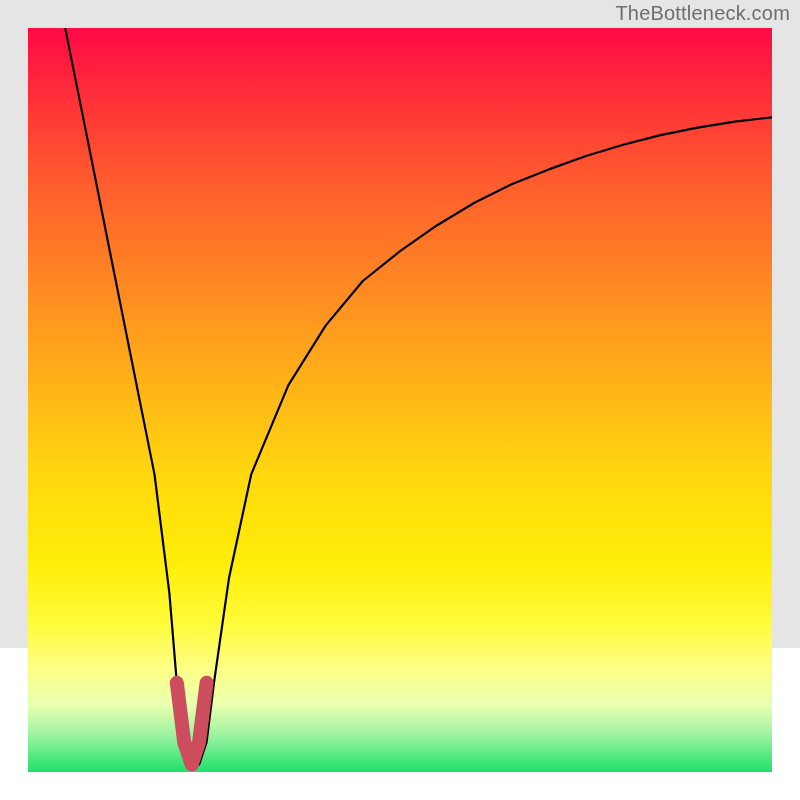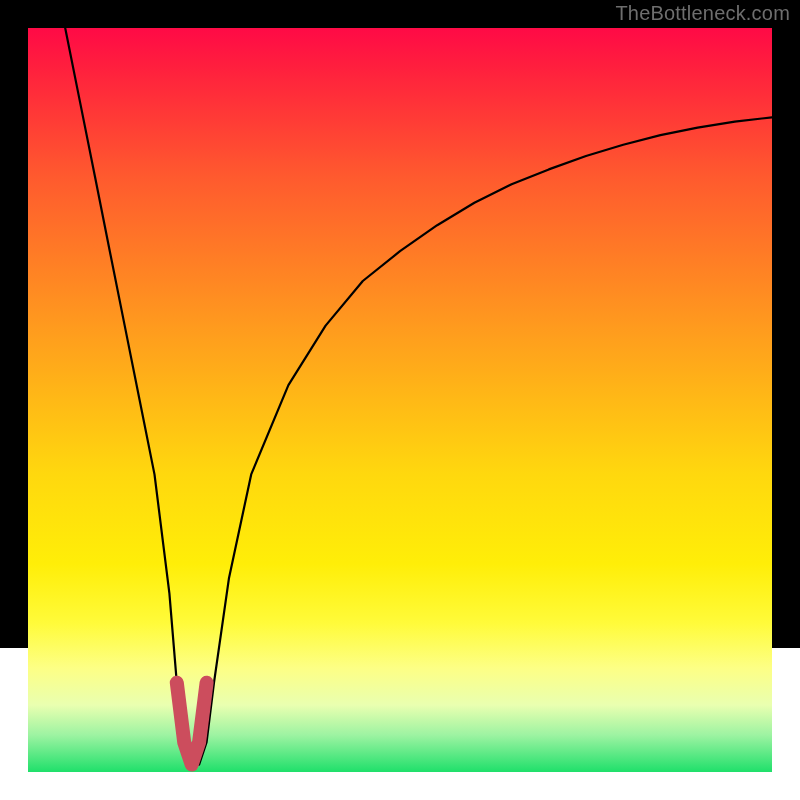--- a/index.html
+++ b/index.html
@@ -7,21 +7,21 @@
     padding: 0;
     width: 800px;
     height: 800px;
     overflow: hidden;
     font-family: Arial, Helvetica, sans-serif;
   }
   .frame {
     position: relative;
     width: 800px;
     height: 648px;
-    background: #000000;
+    background: #e5e5e5;
   }
   .attribution {
     position: absolute;
     top: 2px;
     right: 10px;
     color: #6e6e6e;
     font-size: 20px;
     letter-spacing: 0.2px;
     z-index: 50;
   }

